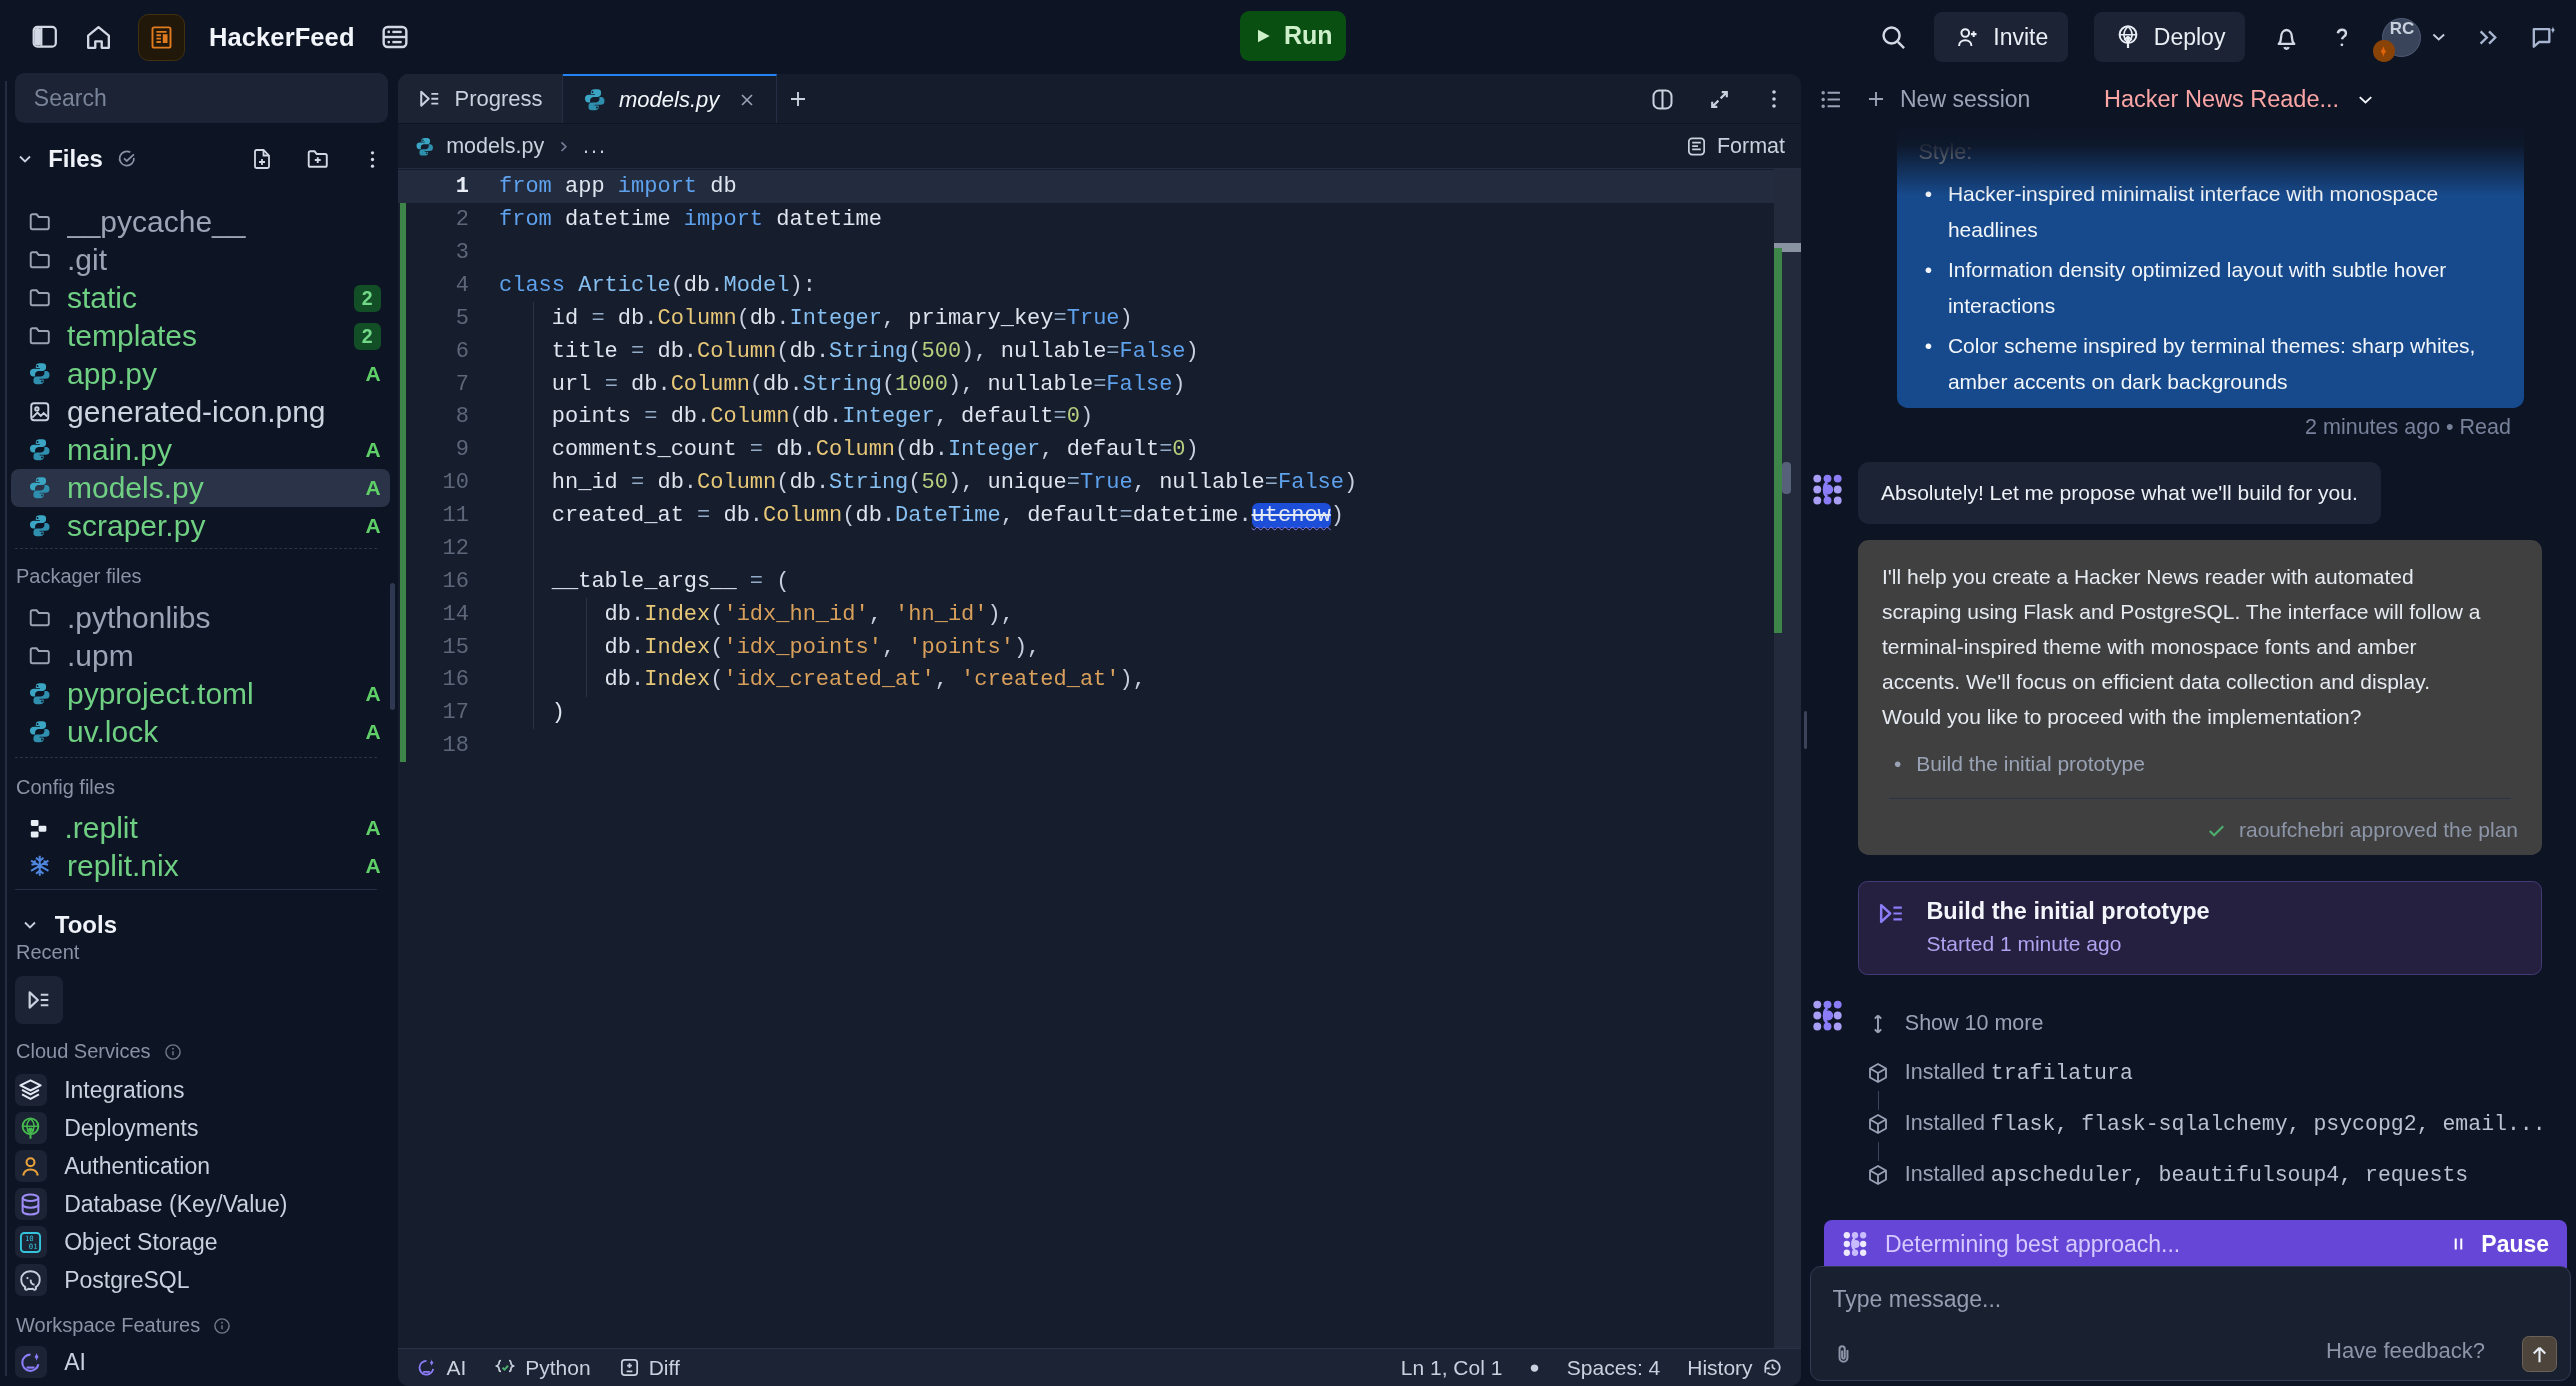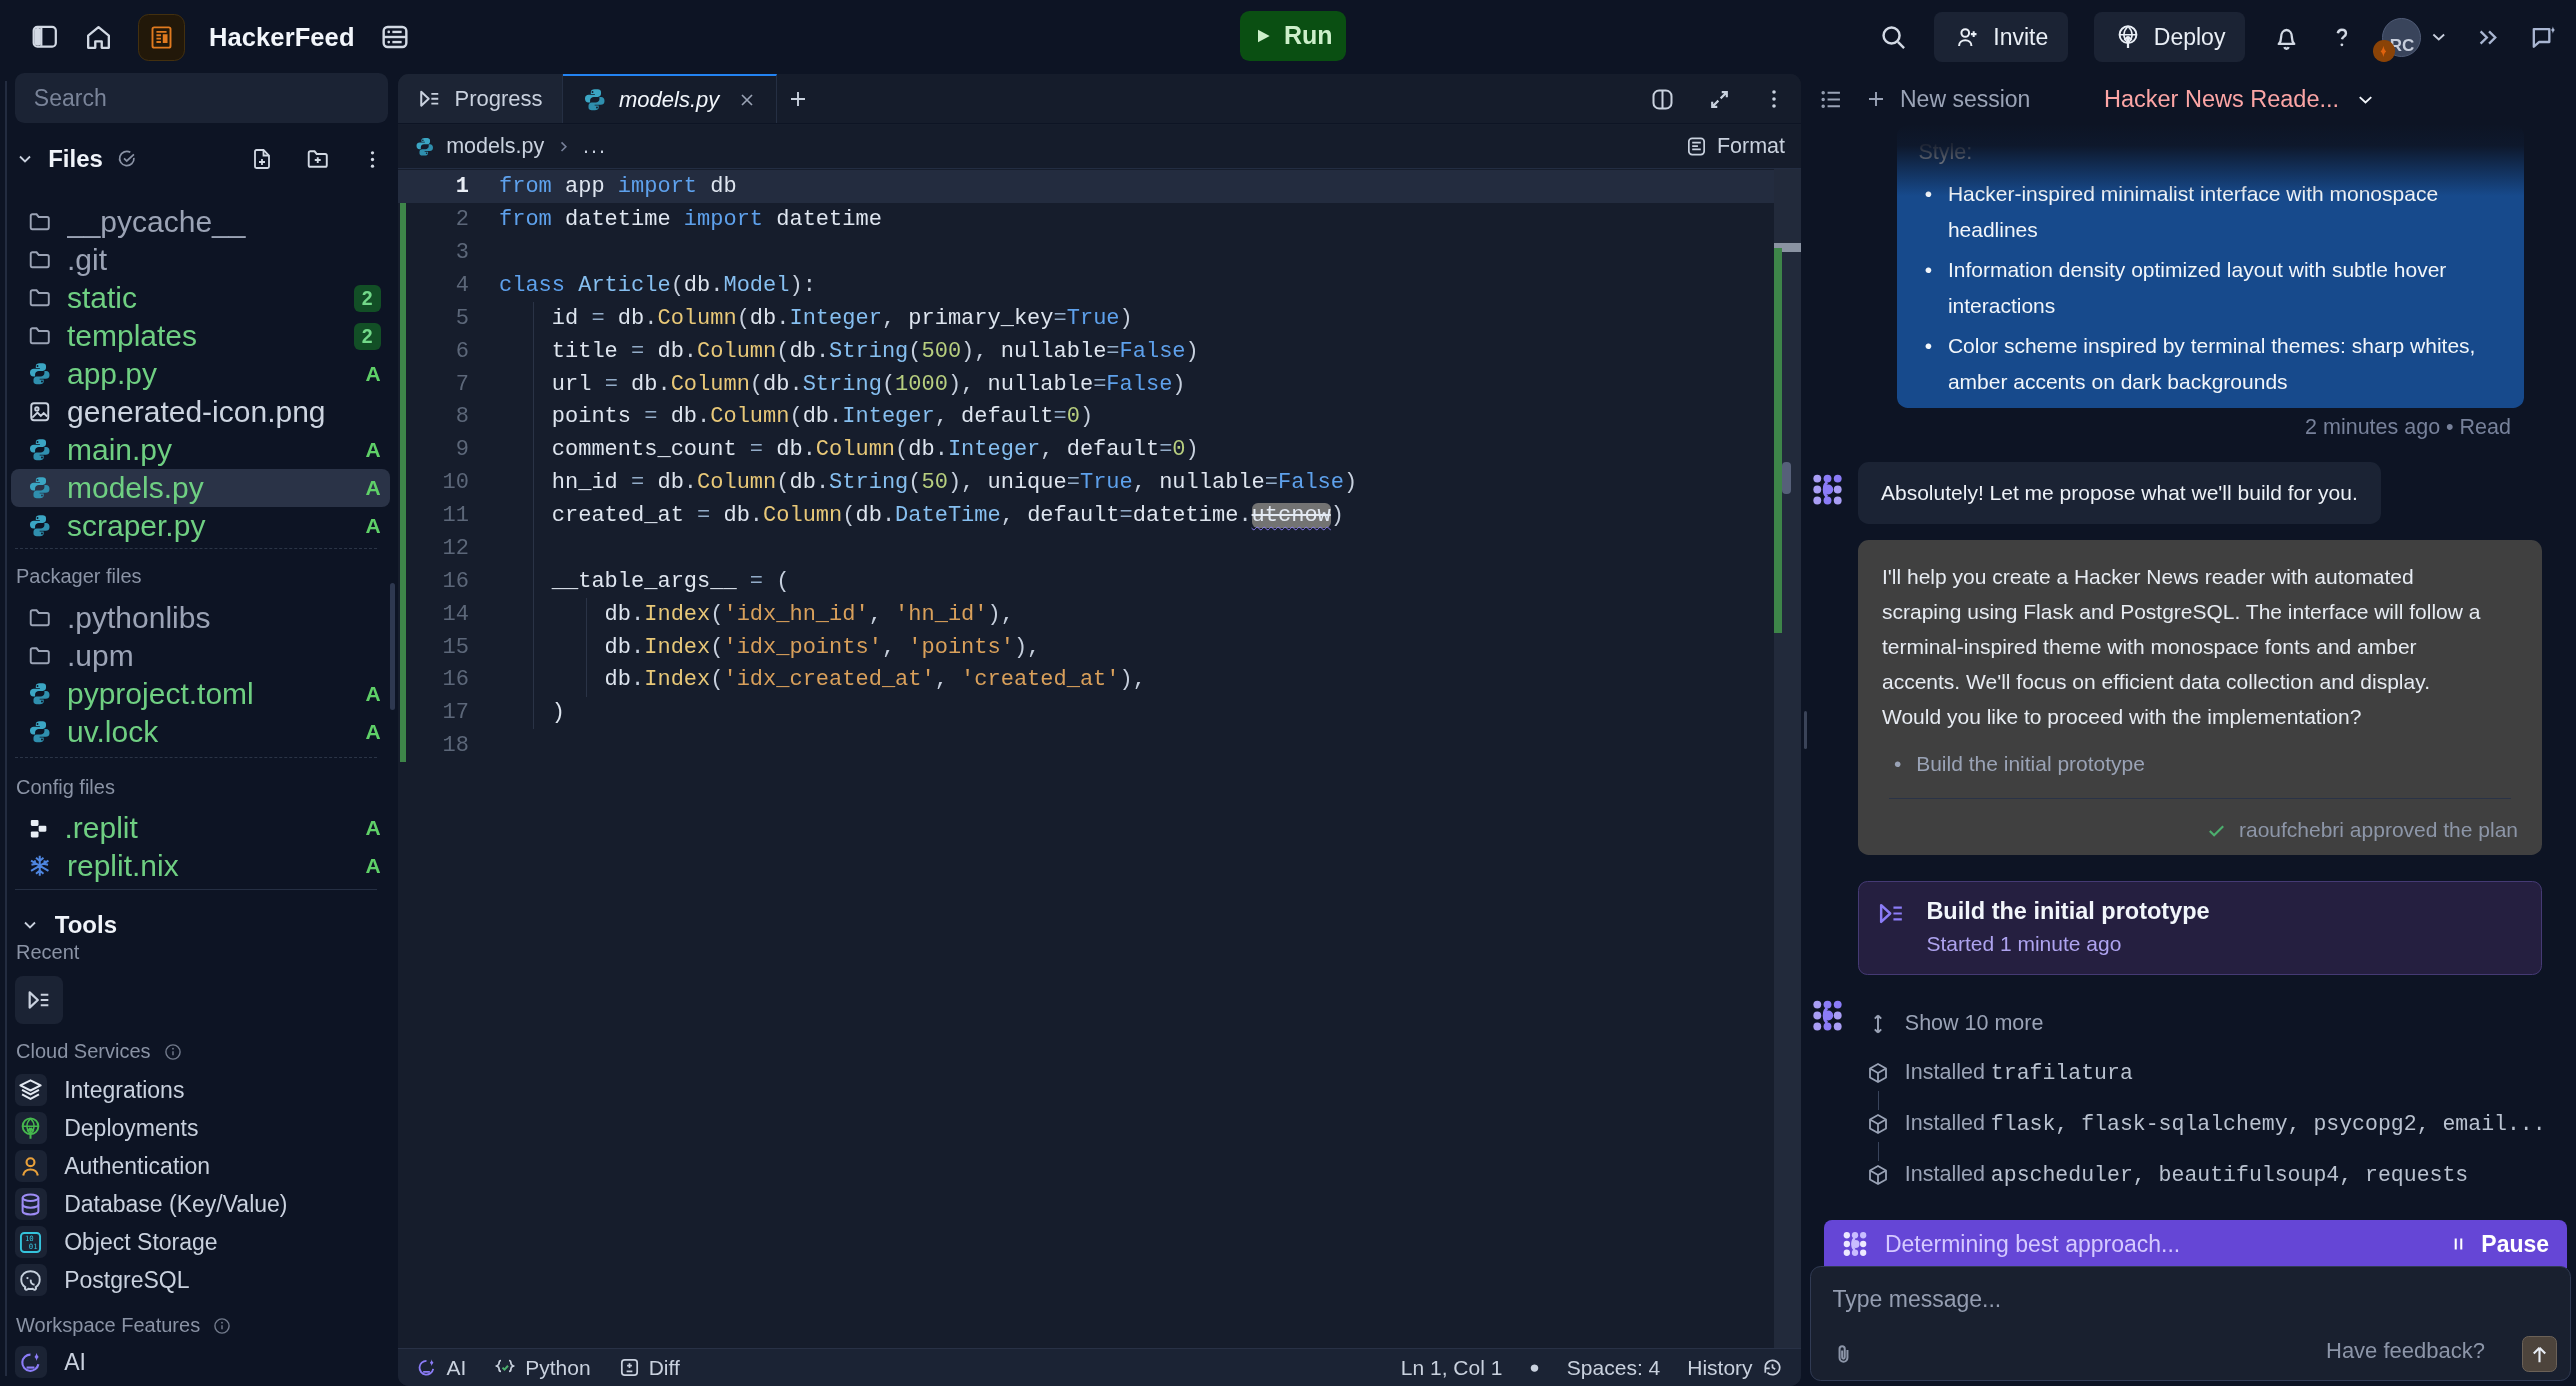--- a/index.html
+++ b/index.html
@@ -15,21 +15,21 @@
   
   #topbar { position:absolute; left:0; top:0; width:2576px; height:74px; background:#0D1424; }
   #topbar .left { position:absolute; left:29.5px; top:0; height:74px; display:flex; align-items:center; gap:24px; }
   .iconbtn { display:flex; align-items:center; justify-content:center; background:none; border:none; cursor:pointer; color:#D2D9E4; }
   #app-icon { width:47px; height:47px; border-radius:10.7px; background:#221809; border:1.3px solid #43300f; display:flex; align-items:center; justify-content:center; }
   #workspace-title { font-size:25.5px; font-weight:600; color:#F2F6FB; letter-spacing:0.1px; }
   #run-button { position:absolute; left:1240px; top:10.7px; width:106px; height:50px; border-radius:9.4px; background:#0A4F12; color:#CDEFCA; border:none; display:flex; align-items:center; justify-content:center; gap:10.7px; font-size:25px; font-weight:700; cursor:pointer; font-family:inherit; }
   #topbar .right { position:absolute; right:17.4px; top:0; height:74px; display:flex; align-items:center; gap:25.5px; }
   .pillbtn { height:50px; padding:0 20px; border-radius:8px; background:#1B2334; border:none; color:#EAEFF6; font-size:23px; font-weight:500; display:flex; align-items:center; gap:12px; cursor:pointer; font-family:inherit; }
   #avatar-wrap { display:flex; align-items:center; gap:6.7px; position:relative; cursor:pointer; }
-  #avatar { width:39px; height:39px; border-radius:50%; background:#39445B; border:1.3px solid #505C77; color:#C7CEDC; font-size:17px; font-weight:600; display:flex; align-items:flex-end; justify-content:center; }
+  #avatar { width:39px; height:39px; border-radius:50%; background:#39445B; border:1.3px solid #505C77; color:#C7CEDC; font-size:17px; font-weight:600; display:flex; align-items:flex-start; justify-content:center; }
   #avatar-badge { position:absolute; left:-9.4px; bottom:-5.4px; width:21.5px; height:21.5px; border-radius:50%; background:#8A4307; display:flex; align-items:center; justify-content:center; }
 
   
   #sidebar { position:absolute; left:0; top:74px; width:398px; height:1312px; background:#0D1424; }
   #sidebar .edge { position:absolute; left:5.4px; top:6.7px; width:1.3px; height:1295px; background:#232C40; }
   #sidebar-search { position:absolute; left:14.8px; top:-0.7px; width:373px; height:50px; border-radius:9.4px; background:#1B2334; border:none; color:#E8EEF6; font-size:23px; padding:0 19px; font-family:inherit; }
   #sidebar-search::placeholder { color:#7A8499; }
   #files-header { position:absolute; left:14.8px; top:66px; width:373px; height:38px; display:flex; align-items:center; gap:13.4px; color:#F0F4FA; }
   #files-header .title { font-size:24px; font-weight:700; }
   #files-header .spacer { flex:1; }
@@ -77,21 +77,21 @@
   #code { position:absolute; left:0; top:95px; width:100%; height:1216px; background:#161D2C; font-family:"Liberation Mono", monospace; }
   #gutter-git { position:absolute; left:2px; top:1.3px; width:6px; height:592px; background:#3E8549; }
   .codeline { position:absolute; left:0; width:1376px; height:33px; display:flex; align-items:center; }
   .codeline.current { background:#232C3F; }
   .codeline .ln { width:71px; text-align:right; font-size:22px; color:#5C6779; flex:none; }
   .codeline.current .ln { color:#E8EDF5; font-weight:700; }
   .codeline .src { padding-left:30px; font-size:22px; white-space:pre; }
   .tk-k { color:#5EA1EC; } .tk-c { color:#86BFF0; } .tk-f { color:#E8C878; }
   .tk-n { color:#B8CF7F; } .tk-s { color:#D9A05B; } .tk-o { color:#93ACC8; }
   .tk-p { color:#C6CFDD; } .tk-t { color:#DEE5EF; }
-  .tk-w { background:#737373; border-radius:6px; text-decoration:underline wavy #8A7BF0 1.3px; text-underline-offset:5.4px;text-align:right; }
+  .tk-w { background:#1d4ed8; border-radius:6px; text-decoration:underline wavy #8A7BF0 1.3px; text-underline-offset:5.4px;text-align:right; }
   .tk-w b { font-weight:normal; text-decoration:line-through; text-decoration-thickness:2px; color:#E4EAF3; }
   .indent-guide { position:absolute; width:1.3px; background:#2A3346; }
   #scrollstrip { position:absolute; right:0; top:95px; width:27.5px; height:1181px; background:#222A3B; }
   #overview-git { position:absolute; left:0.7px; top:79px; width:7.4px; height:385px; background:#3E8549; }
   #scroll-cap { position:absolute; left:0; top:74px; width:27.5px; height:8.7px; background:#8A93A2; }
   #scroll-thumb { position:absolute; left:8.7px; top:293px; width:8.7px; height:32px; border-radius:4px; background:#566079; }
 
   #statusbar { position:absolute; left:0; bottom:0; width:100%; height:38px; background:#1B2334; border-top:0.7px solid #283146; display:flex; align-items:center; padding:0 17.4px; gap:27px; font-size:21px; color:#C9D1DE; }
   .status-item { display:flex; align-items:center; gap:8px; cursor:pointer; }
   #statusbar .spacer { flex:1; }

